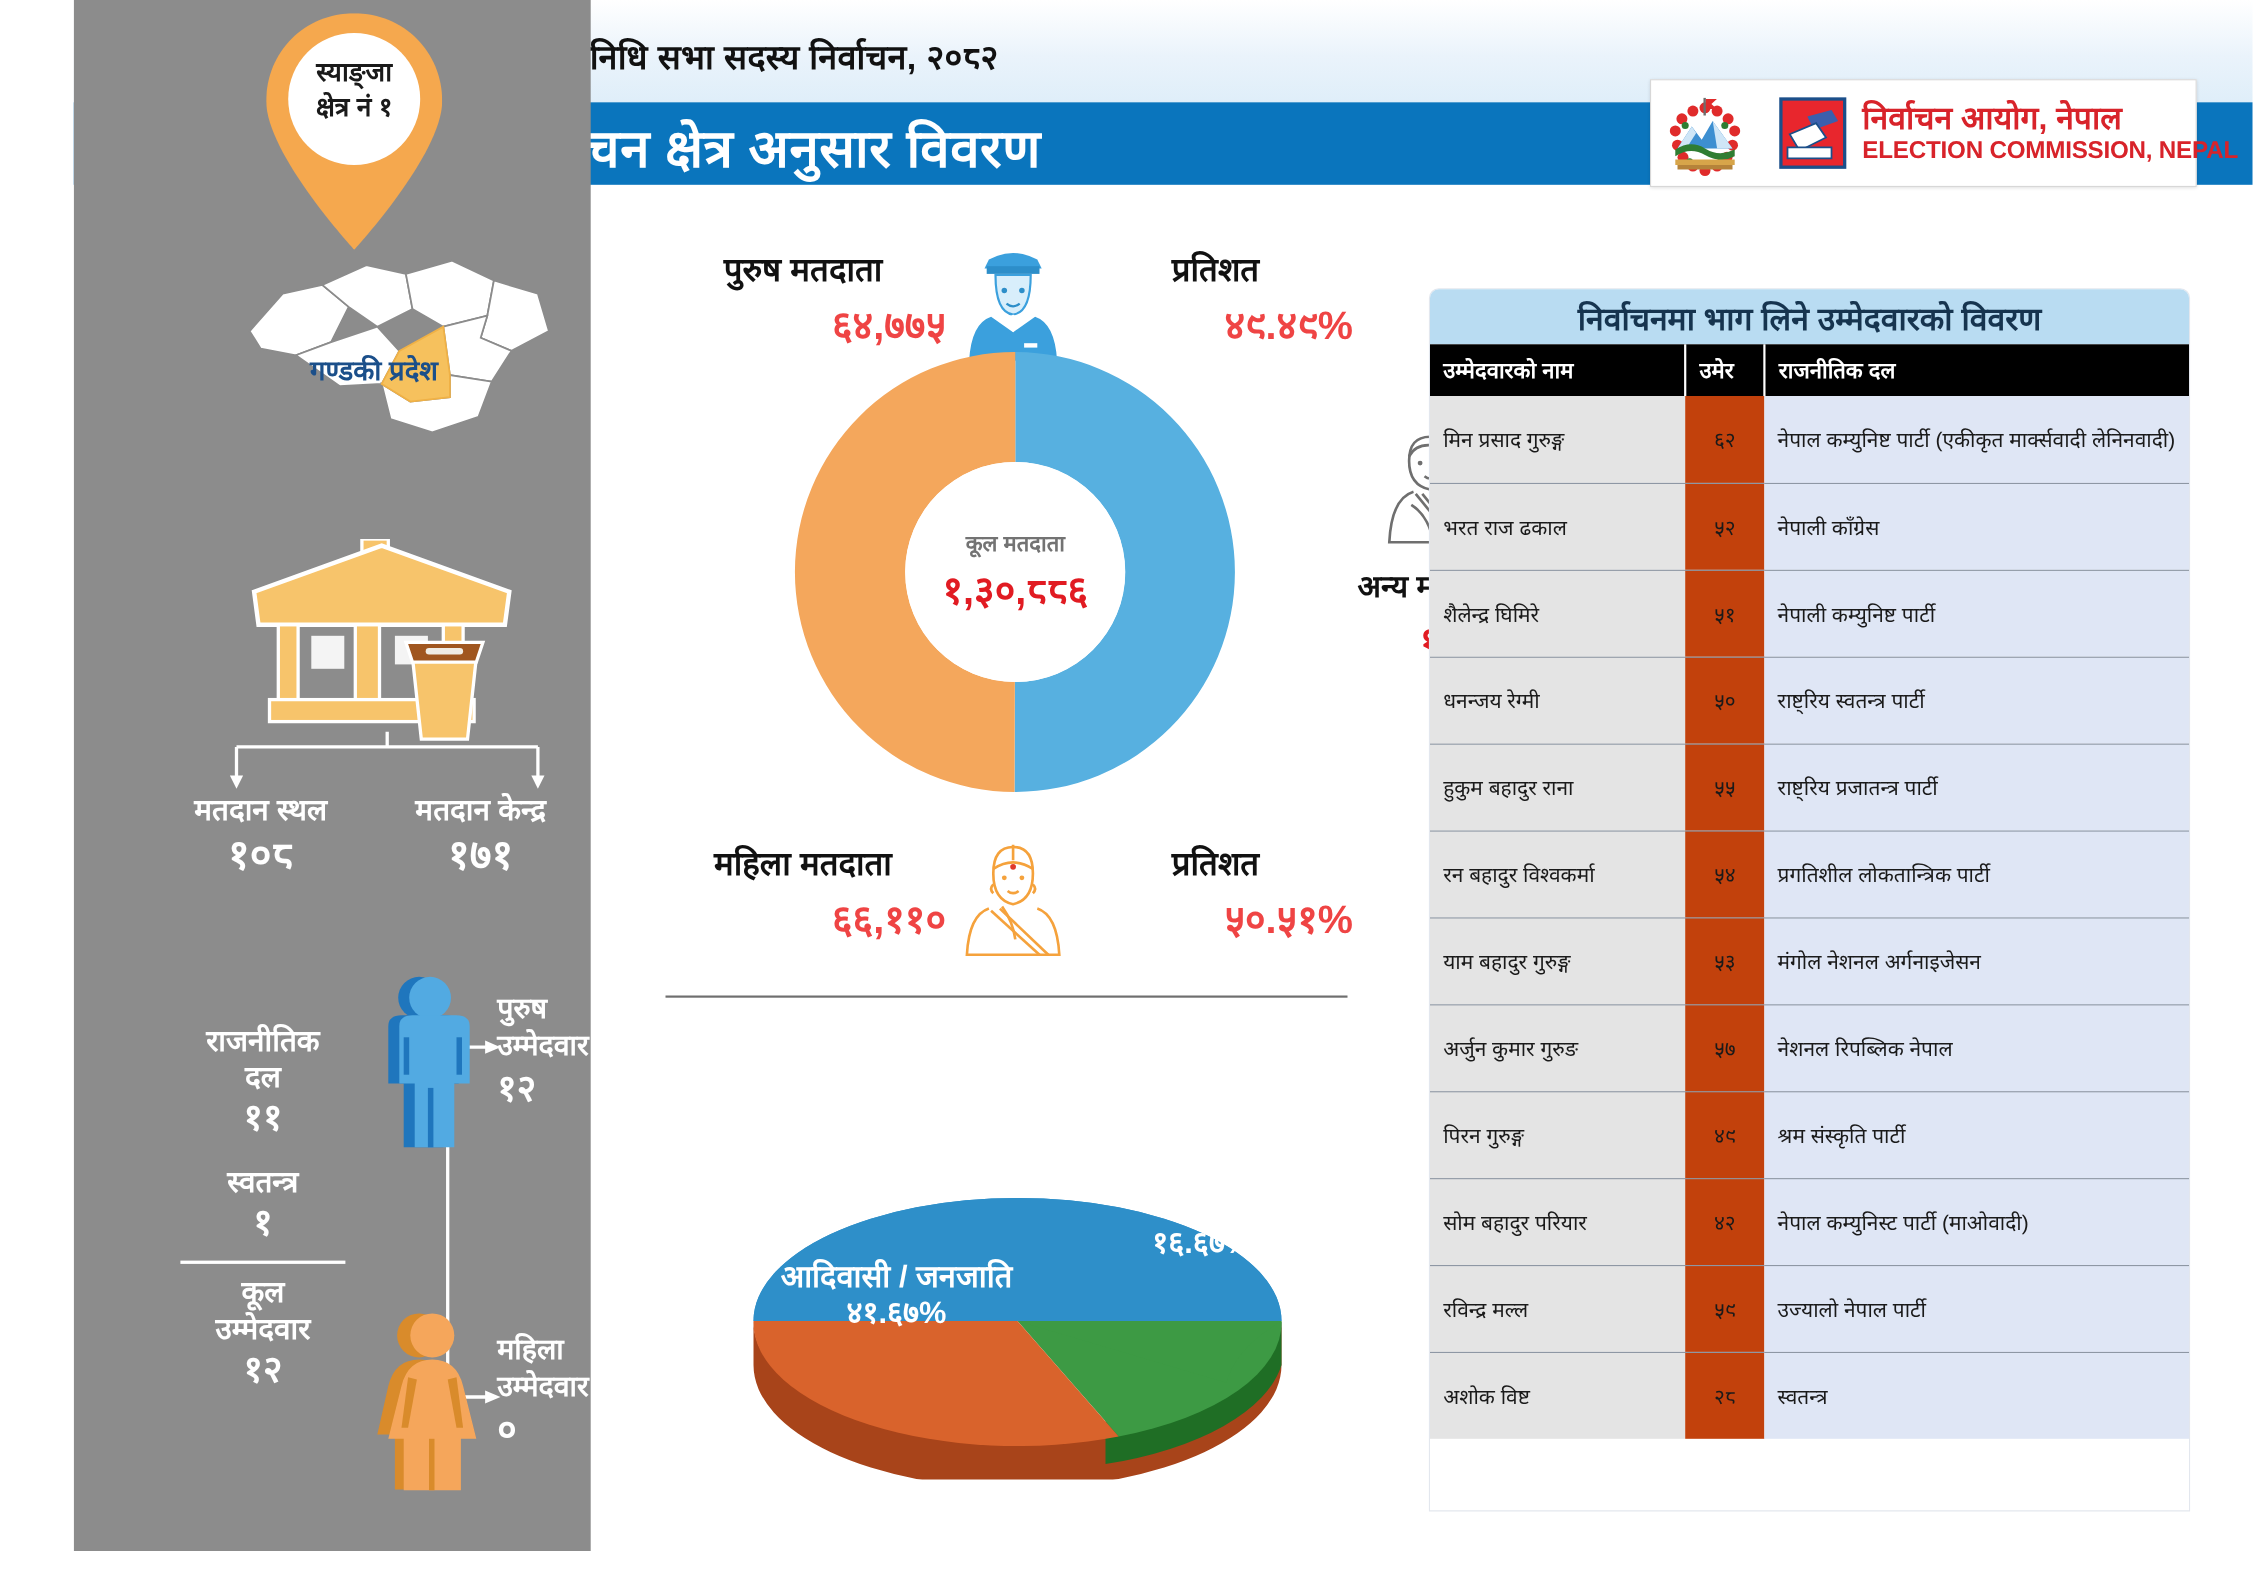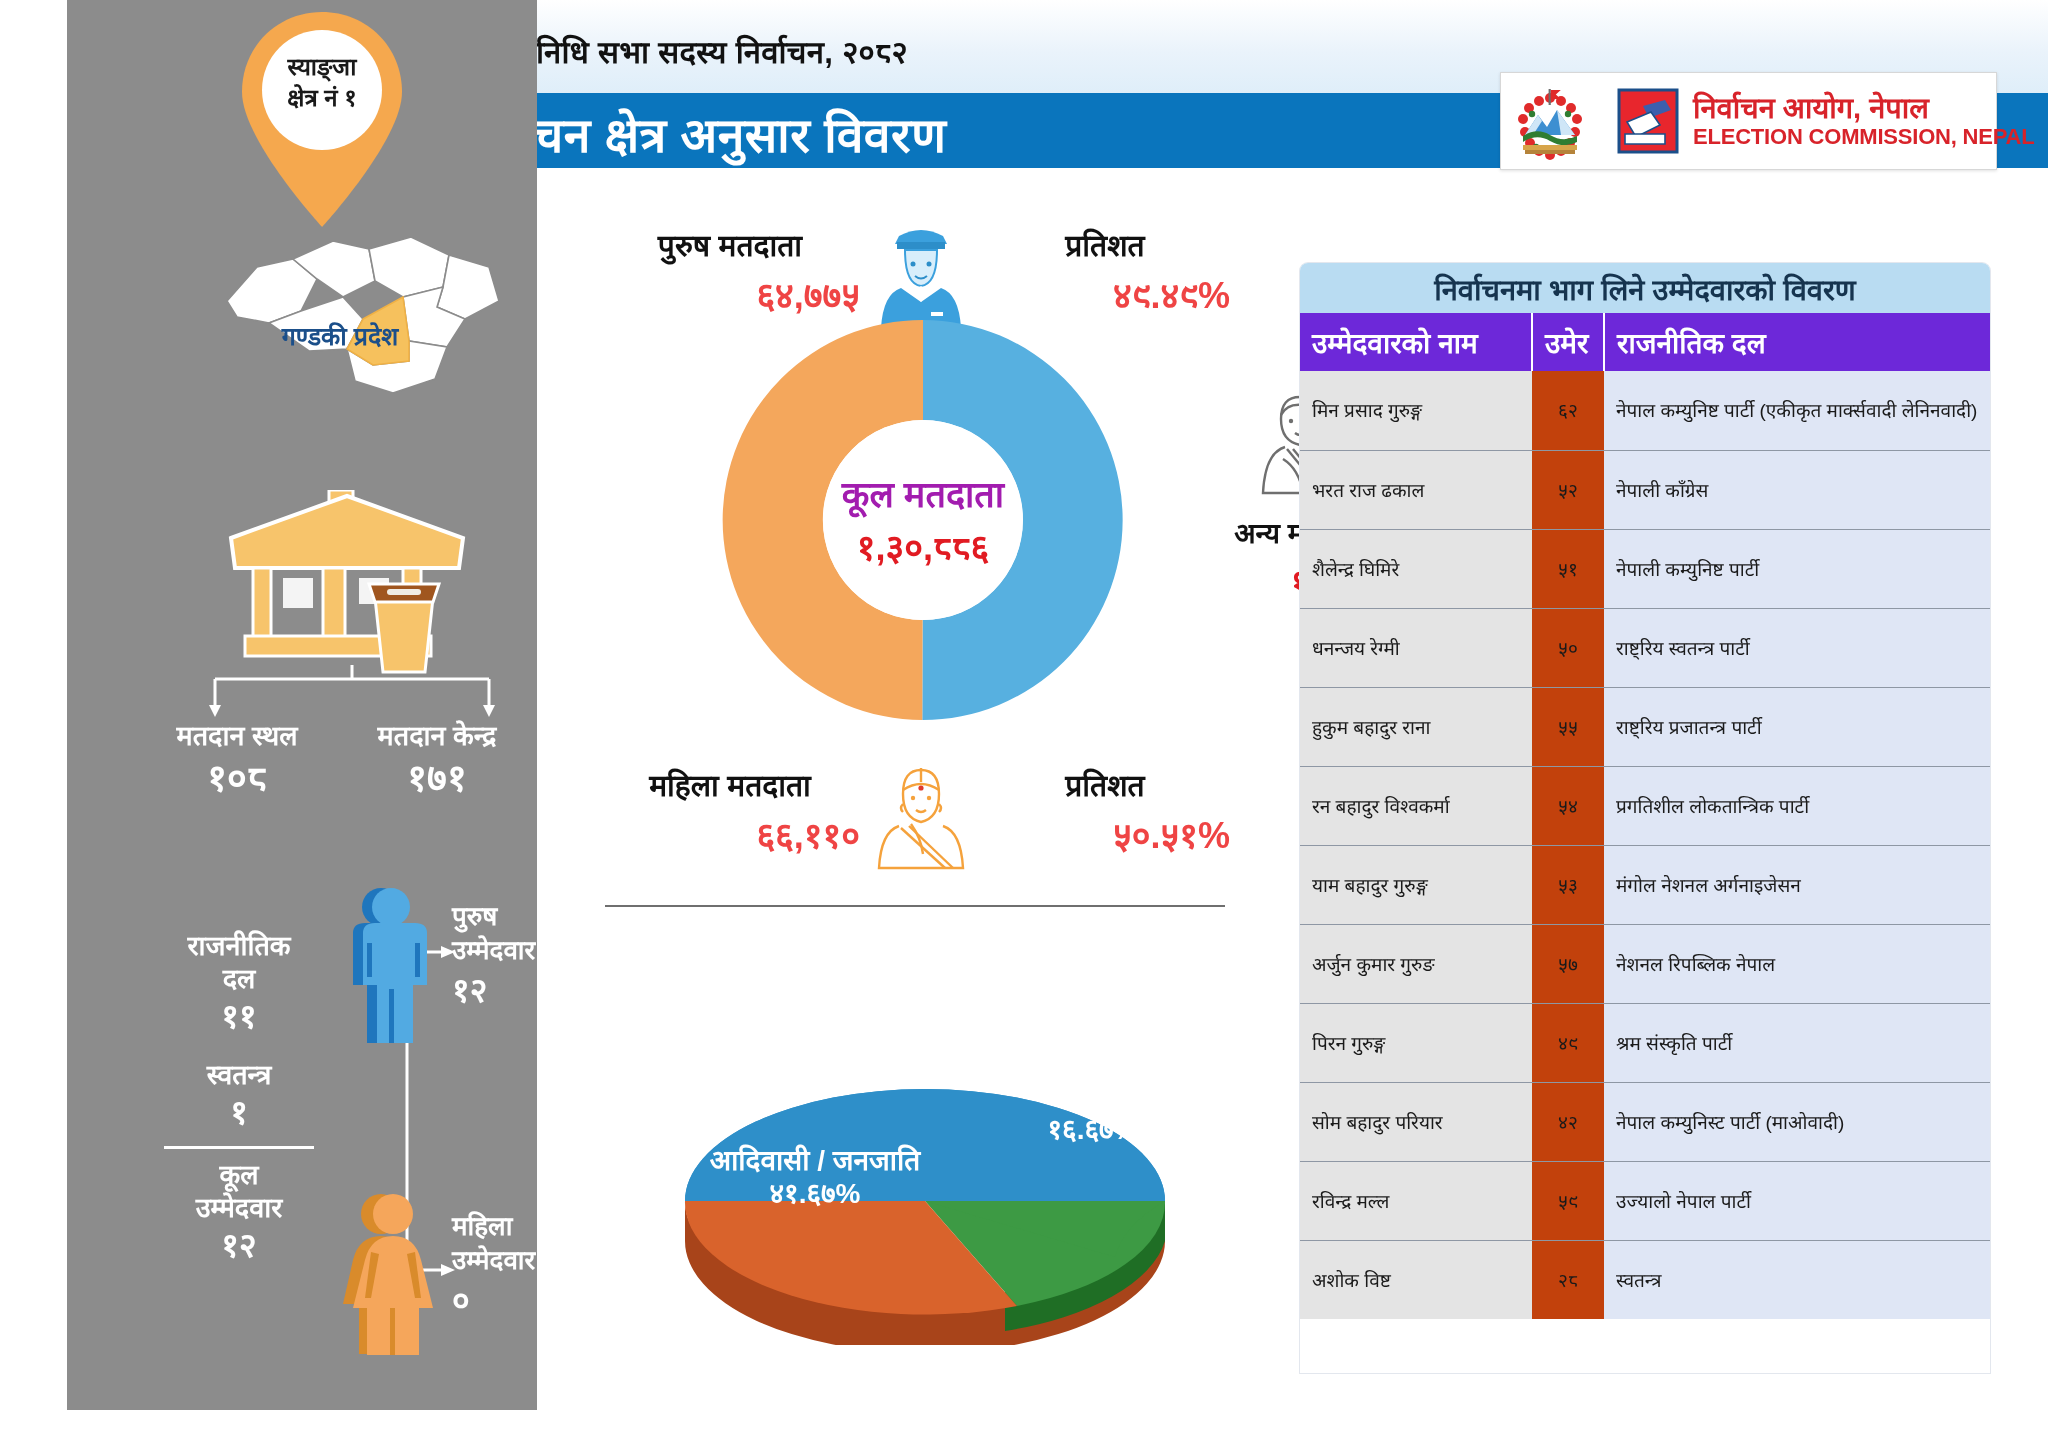--- a/index.html
+++ b/index.html
@@ -139,21 +139,21 @@
   .left-stat { position: absolute; left: 0; top: 8px; width: 260px; }
   .right-stat { position: absolute; left: 380px; top: 8px; width: 250px; }
   .male-icon { position: absolute; left: 275px; top: 0; width: 92px; height: 110px; }
 
   .donut-wrap { position: absolute; left: 138px; top: 120px; width: 450px; height: 450px; }
   .donut-center-text {
     position: absolute; left: 0; top: 0; width: 450px; height: 450px;
     display: flex; flex-direction: column; align-items: center; justify-content: center;
     pointer-events: none;
   }
-  .donut-center-text .t1 { font-size: 36px; font-weight: 600; color: #a21caf; }
+  .donut-center-text .t1 { font-size: 20px; font-weight: 600; color: #737373; }
   .donut-center-text .t2 { font-size: 36px; font-weight: 700; color: #e11b22; margin-top: 4px; }
 
   .other-wrap { position: absolute; left: 620px; top: 210px; width: 240px; text-align: center; }
   .other-icon { width: 110px; height: 110px; margin: 0 auto; display: block; }
   .other-label { font-size: 28px; font-weight: 600; color: #111111; margin-top: 18px; }
   .other-num { font-size: 36px; font-weight: 700; color: #e11b22; margin-top: 6px; }
 
   .voter-row-bot { position: absolute; left: 40px; top: 585px; width: 640px; height: 110px; }
 
   .divider {
@@ -178,22 +178,22 @@
     box-shadow: 0 0 0 1px #e3e7ee;
   }
   .table-banner {
     height: 50px; background: #b9dcf2;
     border-radius: 8px 8px 0 0;
     display: flex; align-items: center; justify-content: center;
     font-size: 29px; font-weight: 600; color: #16344f;
   }
   table.cand { width: 100%; border-collapse: collapse; table-layout: fixed; }
   table.cand th {
-    background: #6d28d9; color: #ffffff;
-    font-size: 28px; font-weight: 700; text-align: left;
+    background: #000000; color: #ffffff;
+    font-size: 20px; font-weight: 700; text-align: left;
     padding: 10px 12px; height: 44px;
     border-right: 2px solid #ffffff;
   }
   table.cand th:last-child { border-right: none; }
   table.cand td {
     font-size: 19px; color: #1a1a1a;
     padding: 10px 12px; height: 79px;
     border-bottom: 1px solid #8e97a4;
     vertical-align: middle;
   }

